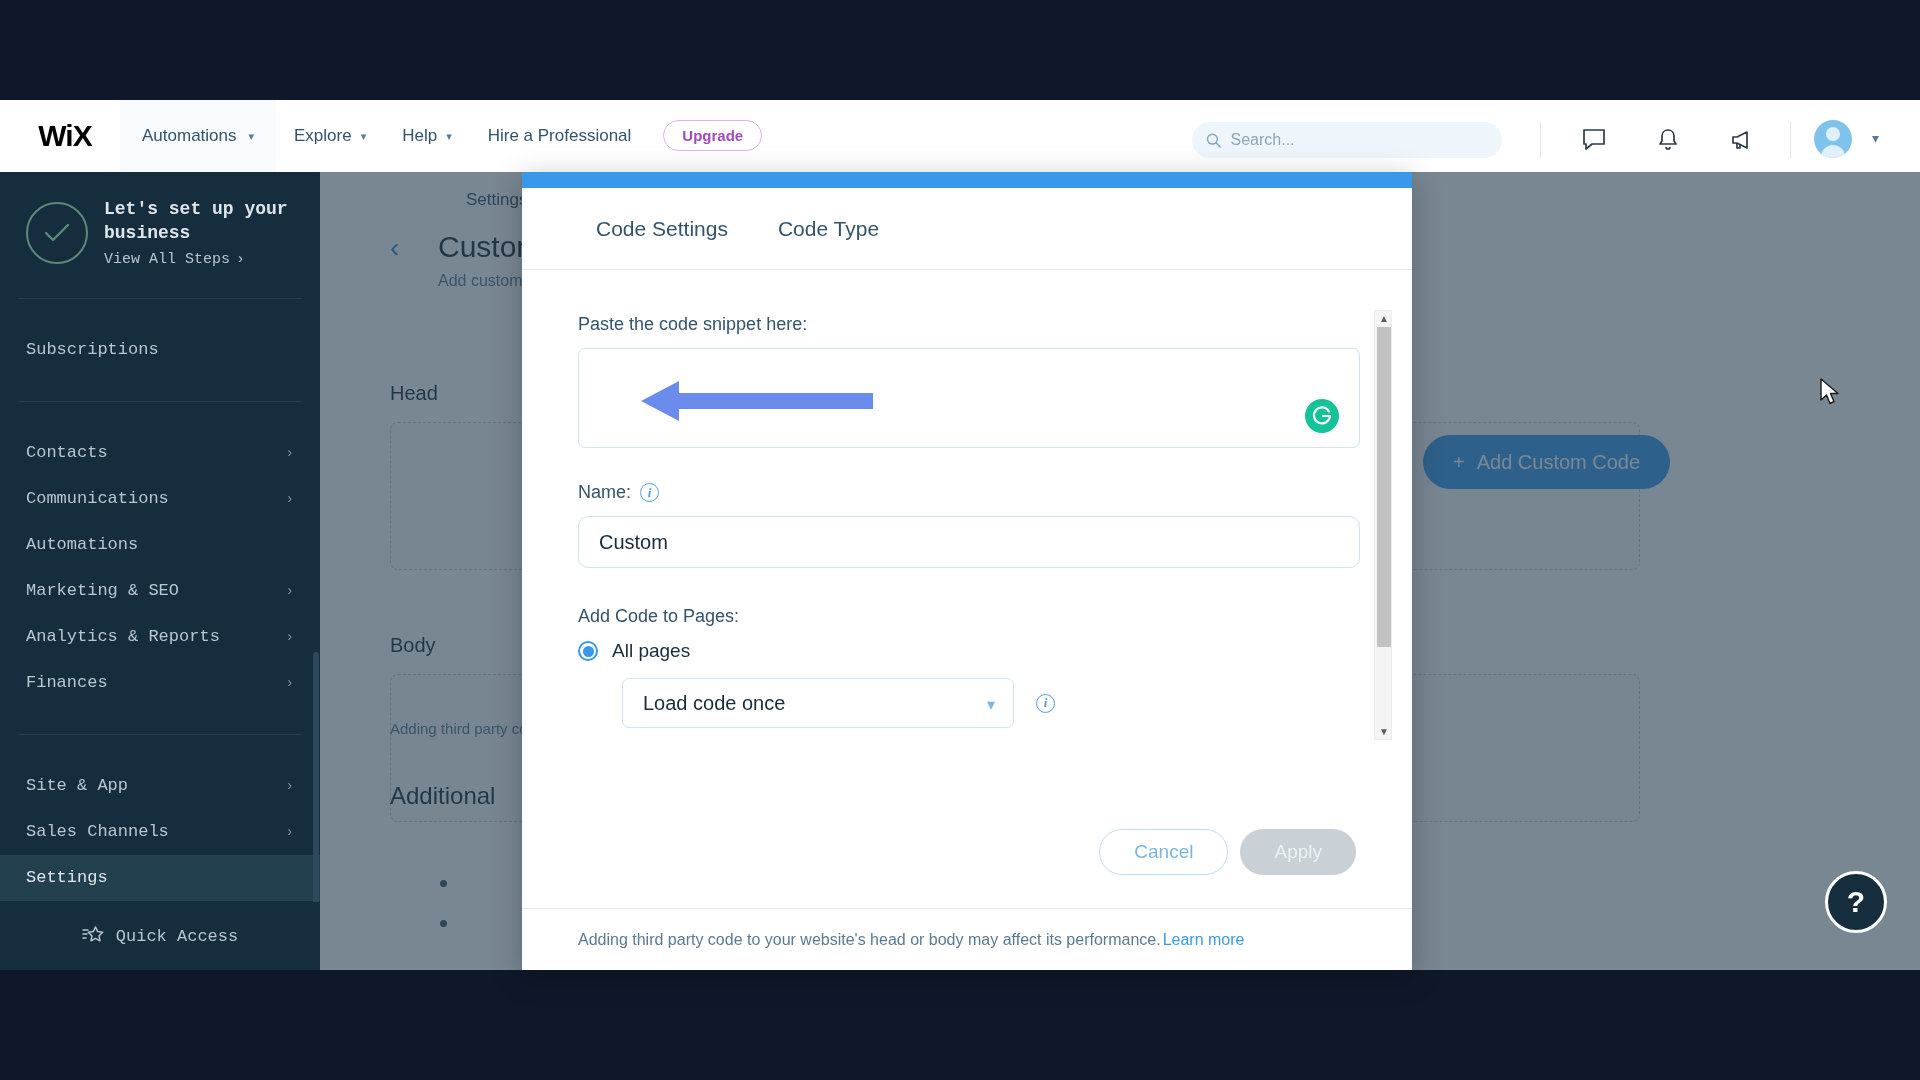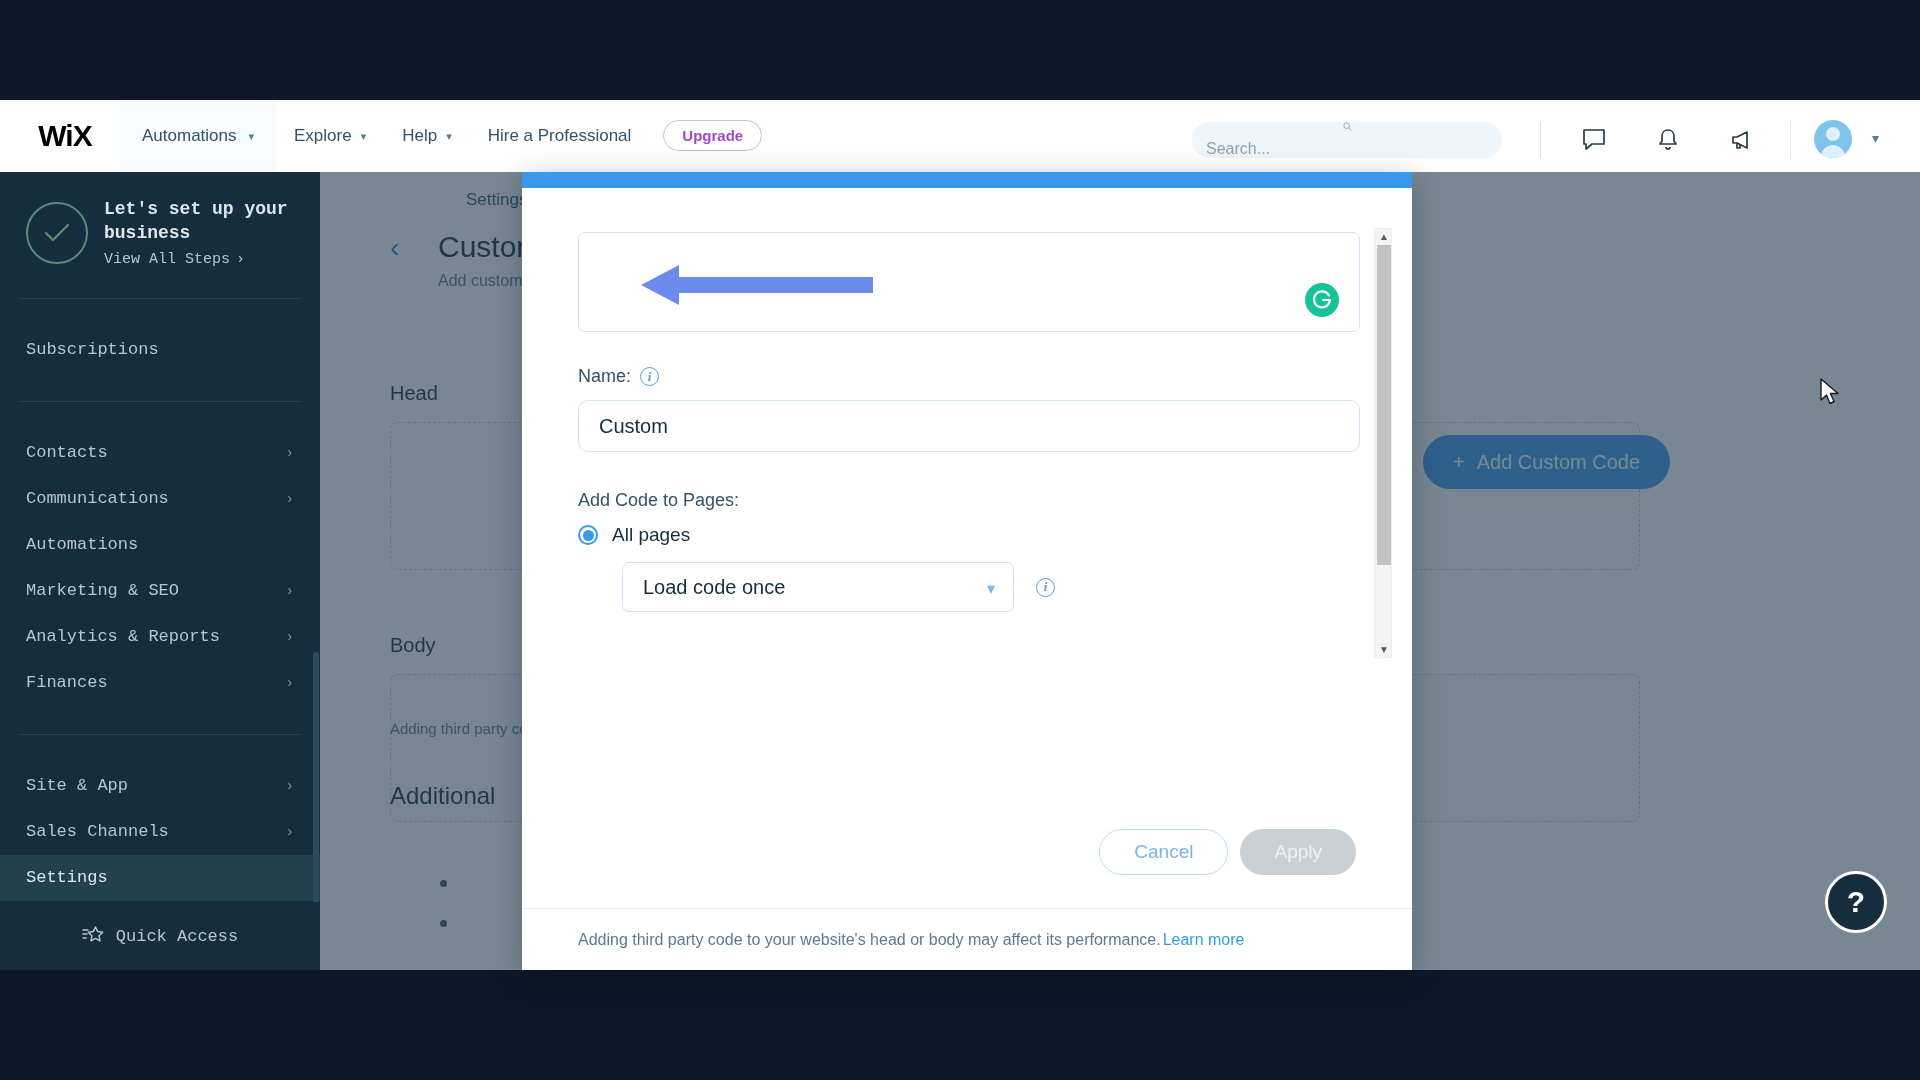--- a/index.html
+++ b/index.html
@@ -32,21 +32,21 @@
     padding: 0 18px; height: 72px; color: #32536a; font-size: 17px;
   }
   .chev { font-size: 11px; color: #5a7a92; transform: translateY(1px); }
   .upgrade-badge {
     margin-left: 14px; border: 1px solid #d6b5e0; color: #a24ac4;
     border-radius: 16px; padding: 6px 18px; font-size: 15px; font-weight: 600;
   }
   .search-wrap {
     position: absolute; left: 1192px; top: 122px; width: 310px; height: 36px;
     background: #eef6fb; border-radius: 18px; display: flex; align-items: center;
-    padding: 0 14px; gap: 9px; flex-direction: column;
+    padding: 0 14px; gap: 9px;
   }
   .search-wrap input {
     border: none; background: transparent; outline: none;
     font-size: 16px; color: #6b8296; width: 100%;
     font-family: "Liberation Sans", sans-serif;
   }
   .search-wrap input::placeholder { color: #8fa5b6; }
   .hdr-divider { position:absolute; top:122px; width:1px; height:36px; background:#dfe7ec; }
   .hdr-icon {
     position: absolute; top: 124px; width: 32px; height: 32px;
@@ -293,22 +293,29 @@
       </div>
 
     </div>
   </div>
 
   <div class="dim"></div>
 
   <div class="modal">
     <div class="modal-topbar"></div>
 
+    <div class="modal-tabs">
+      <div class="tab">Code Settings</div>
+      <div class="tab">Code Type</div>
+    </div>
 
     <div class="modal-body">
+      <div class="field-label">
+        <span>Paste the code snippet here:</span>
+      </div>
       <div class="code-area">
         <svg class="arrow-anno" width="232" height="44" viewBox="0 0 232 44">
           <polygon points="0,22 38,2 38,14 232,14 232,30 38,30 38,42" fill="#6c8ced"></polygon>
         </svg>
         <div class="grammarly">
           <svg width="22" height="22" viewBox="0 0 22 22">
             <path d="M18 6.5A8 8 0 1 0 19 11h-7" fill="none" stroke="#ffffff" stroke-width="2.2" stroke-linecap="round"></path>
           </svg>
         </div>
       </div>

